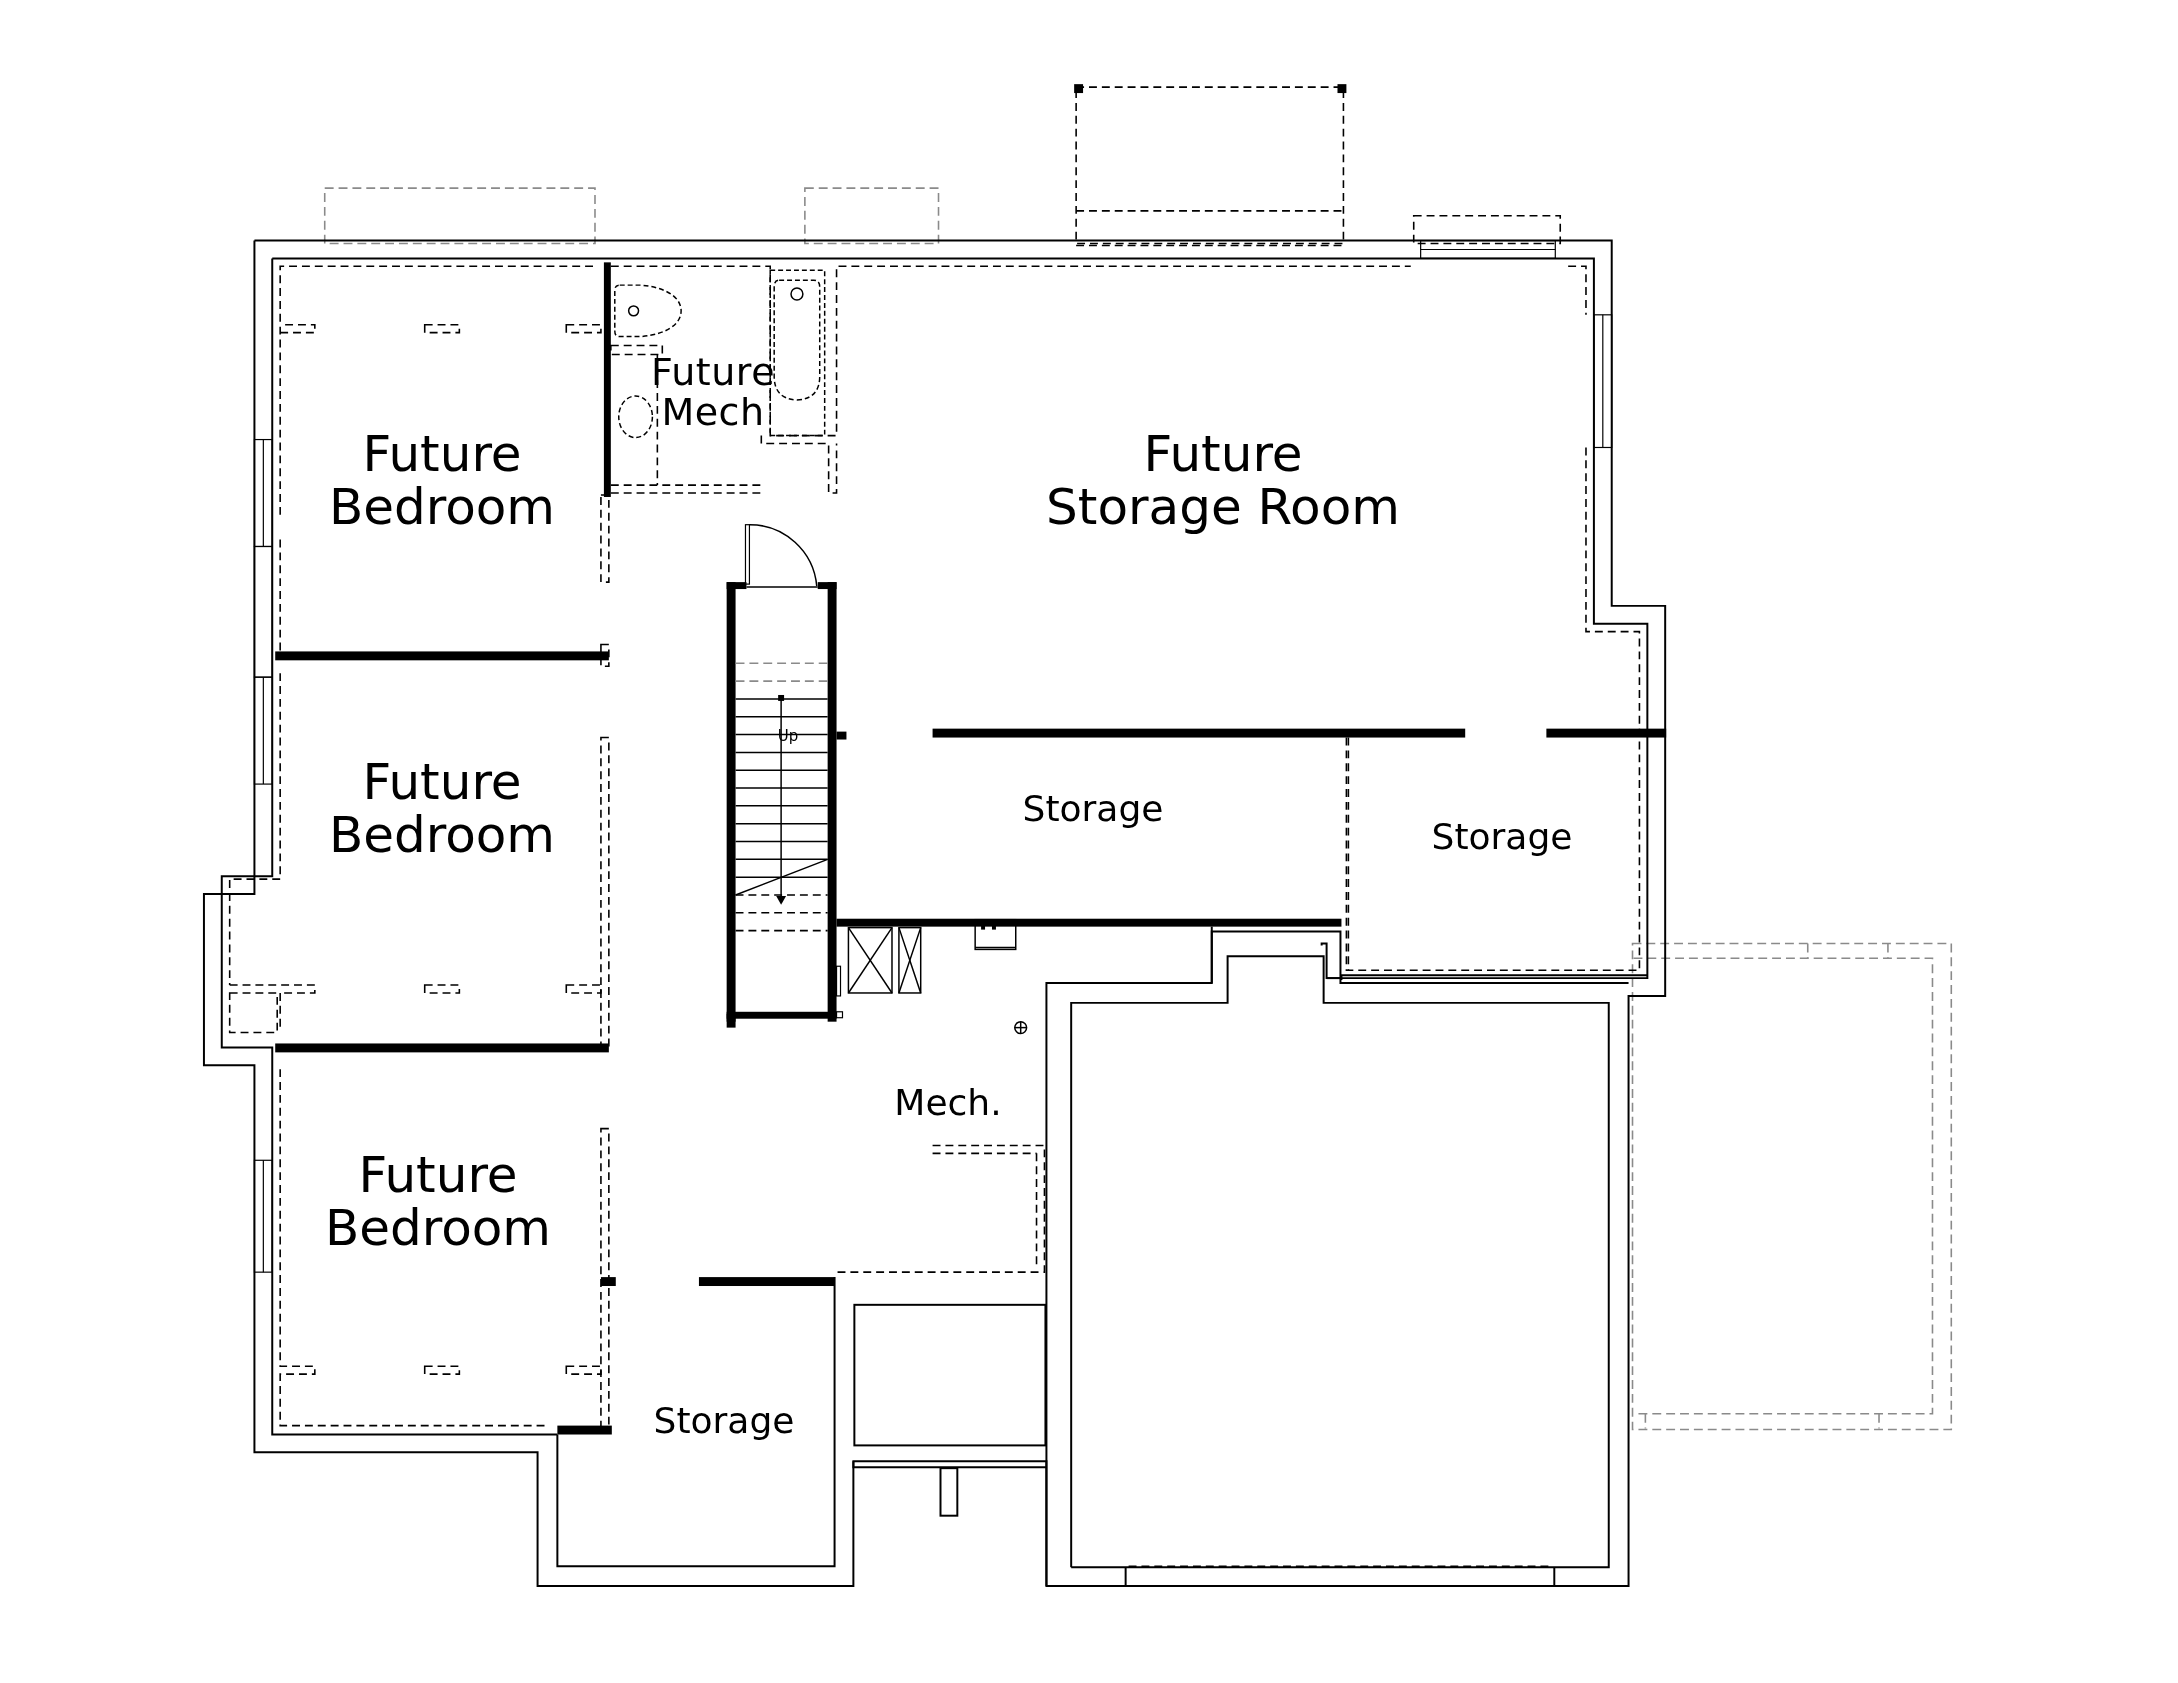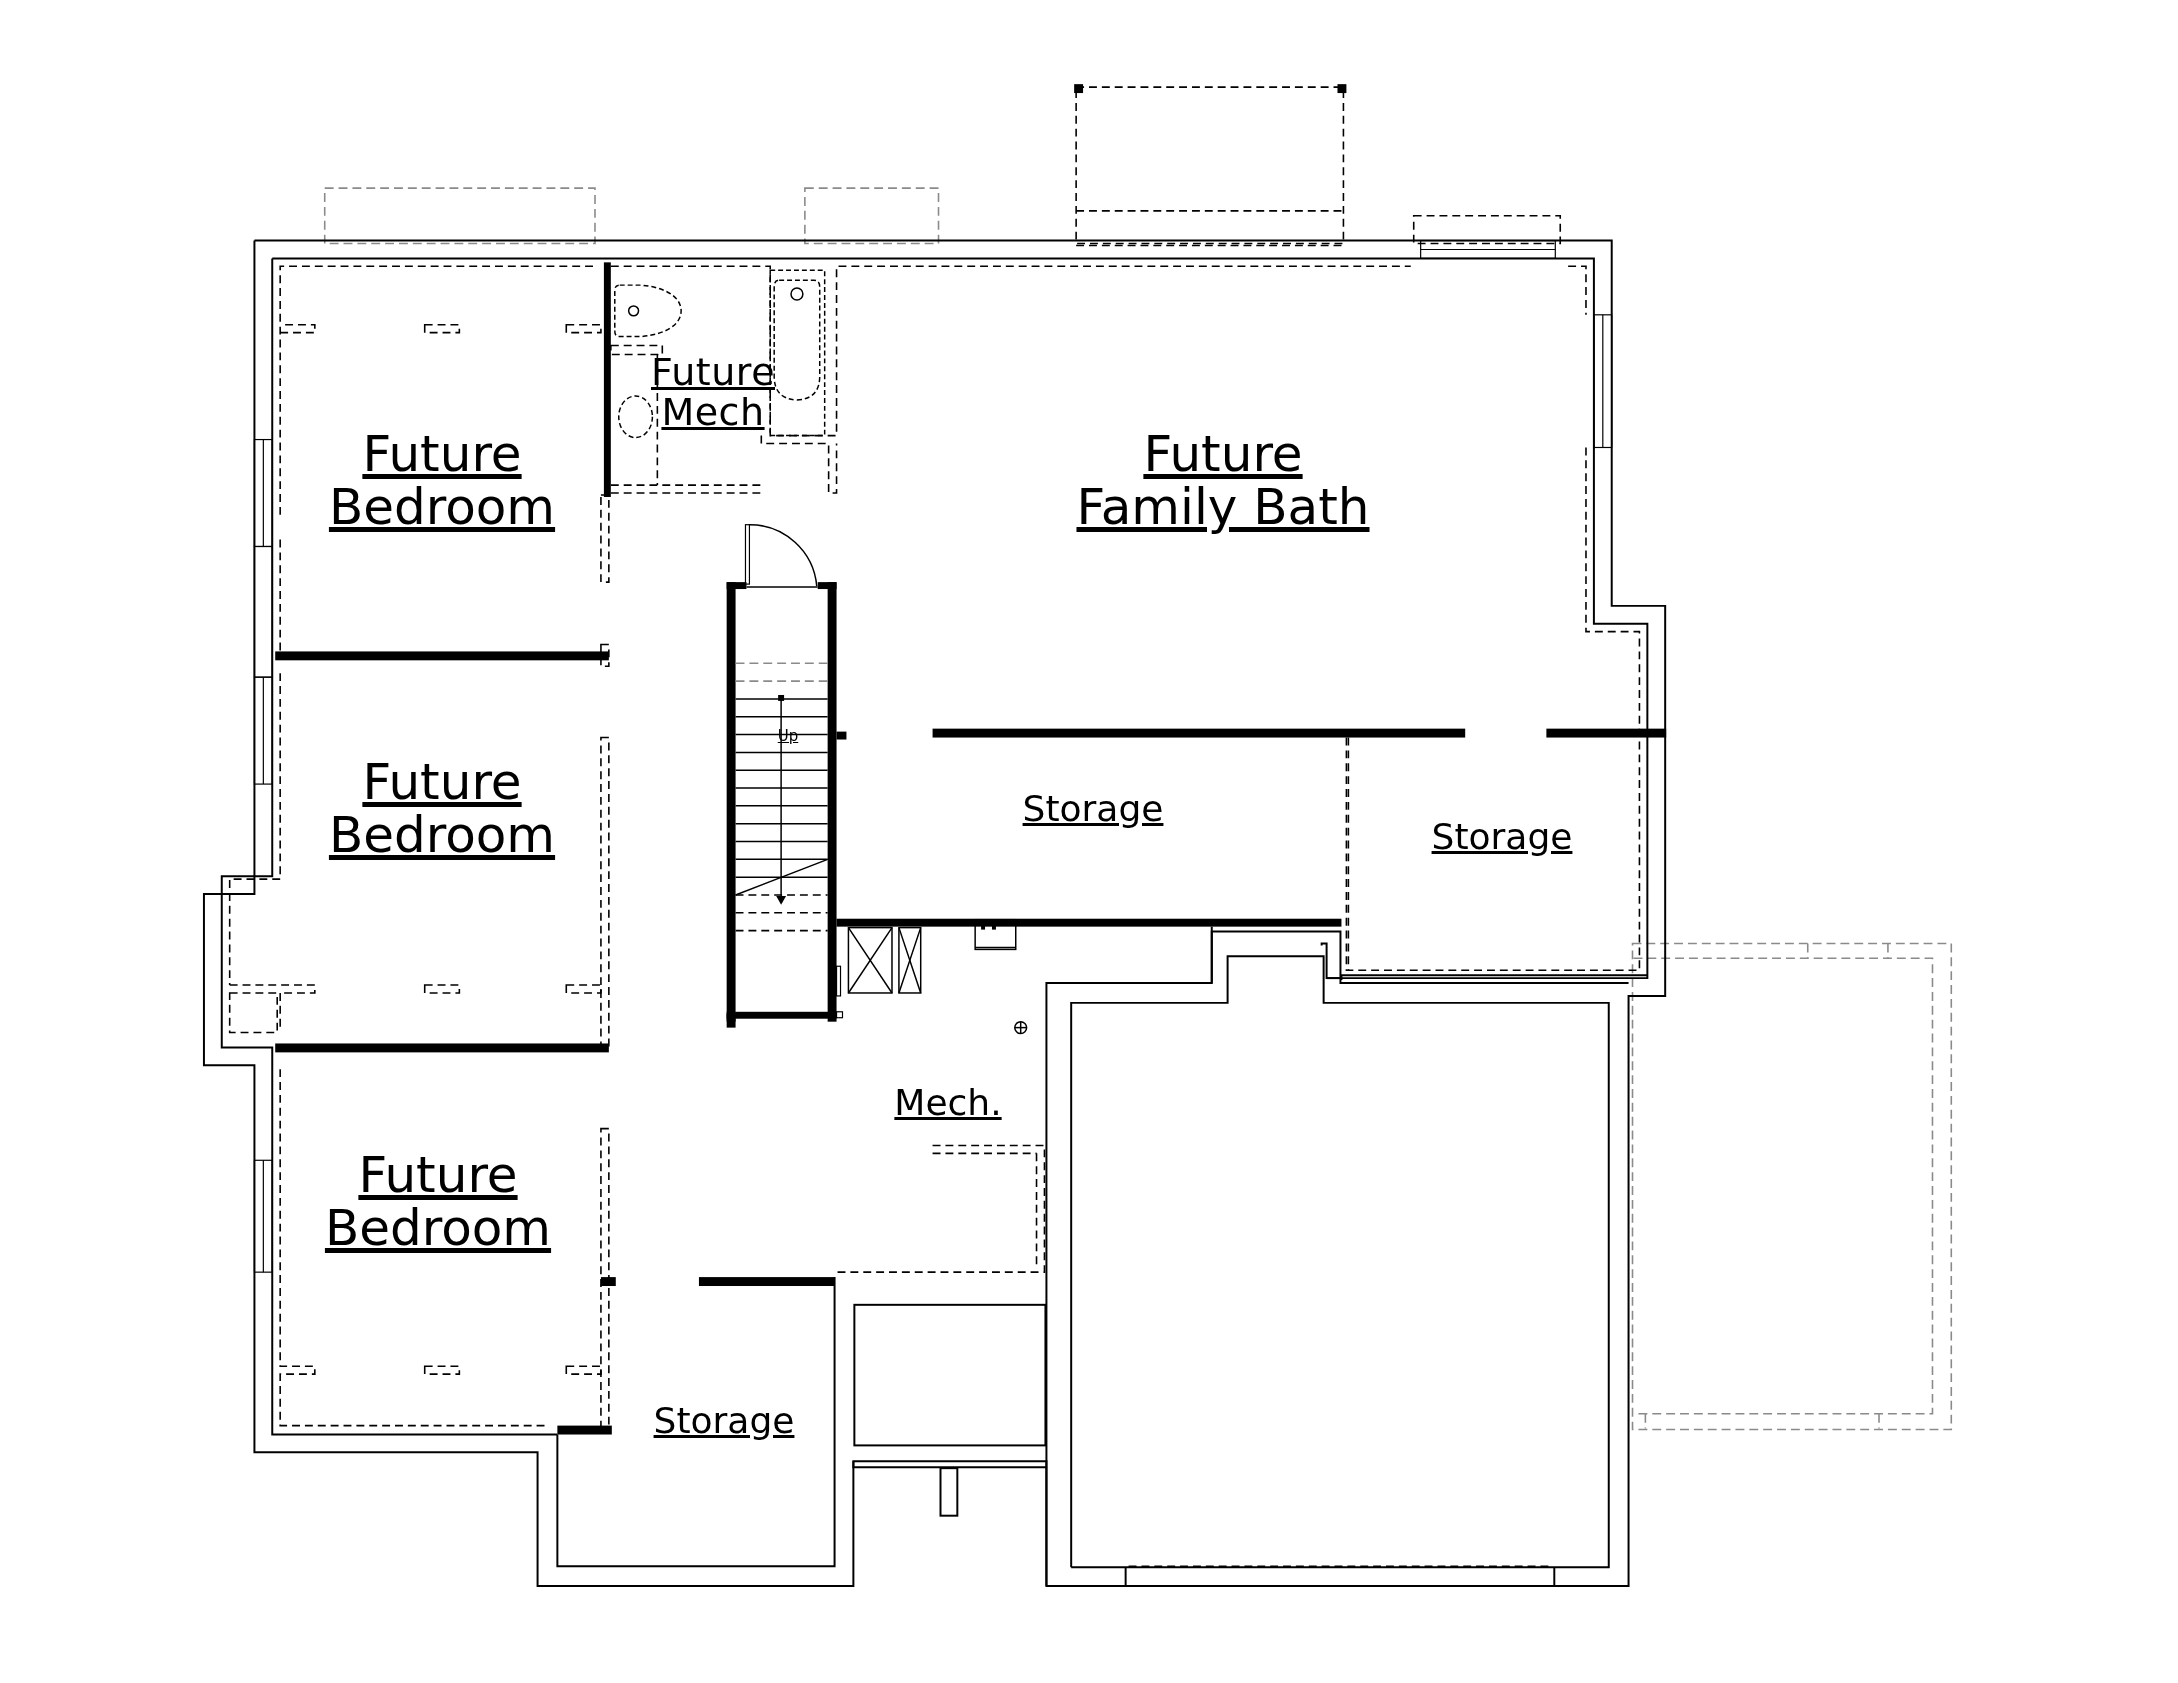--- a/index.html
+++ b/index.html
@@ -5,21 +5,21 @@
   html, body { margin: 0; padding: 0; background: #ffffff; }
   body { width: 2178px; height: 1683px; position: relative; overflow: hidden; font-family: "DejaVu Sans", sans-serif; }
   #plan { position: absolute; left: 0; top: 0; width: 2178px; height: 1683px; }
   .wall-thin { fill: none; stroke: #000; stroke-width: 2; }
   .wall-hair { fill: none; stroke: #000; stroke-width: 1.2; }
   .thick { fill: #000; stroke: none; }
   .dash { fill: none; stroke: #000; stroke-width: 1.6; stroke-dasharray: 8 5; }
   .dash-grey { fill: none; stroke: #8a8a8a; stroke-width: 1.6; stroke-dasharray: 9 5; }
   .fixture { fill: none; stroke: #000; stroke-width: 1.5; stroke-dasharray: 5 3; }
   .solid-fix { fill: none; stroke: #000; stroke-width: 1.5; }
-  .room-label { position: absolute; color: #000; text-align: center; line-height: 1.05; font-family: "DejaVu Sans", sans-serif; white-space: nowrap; transform: translateX(-50%); text-decoration: underline; }
+  .room-label { position: absolute; color: #000; text-align: center; line-height: 1.05; font-family: "DejaVu Sans", sans-serif; white-space: nowrap; transform: translateX(-50%); }
   .lbl-xl { font-size: 50px; }
   .lbl-l { font-size: 38px; letter-spacing: 0.5px; }
   .lbl-m { font-size: 36px; }
   .lbl-up { font-size: 15px; }
 </style>
 </head>
 <body>
 
 <svg id="plan" viewBox="0 0 2200 1700" xmlns="http://www.w3.org/2000/svg">
 
@@ -213,21 +213,21 @@
 <div class="room-label lbl-xl" style="left:438px; top:1149px;">
   <div>Future</div>
   <div>Bedroom</div>
 </div>
 <div class="room-label lbl-l" style="left:713px; top:353px;">
   <div>Future</div>
   <div>Mech</div>
 </div>
 <div class="room-label lbl-xl" style="left:1223px; top:428px;">
   <div>Future</div>
-  <div>Family Bath</div>
+  <div>Storage Room</div>
 </div>
 <div class="room-label lbl-m" style="left:1093px; top:790px;">
   <div>Storage</div>
 </div>
 <div class="room-label lbl-m" style="left:1502px; top:818px;">
   <div>Storage</div>
 </div>
 <div class="room-label lbl-m" style="left:948px; top:1047px;margin-top:37px;">
   <div>Mech.</div>
 </div>

